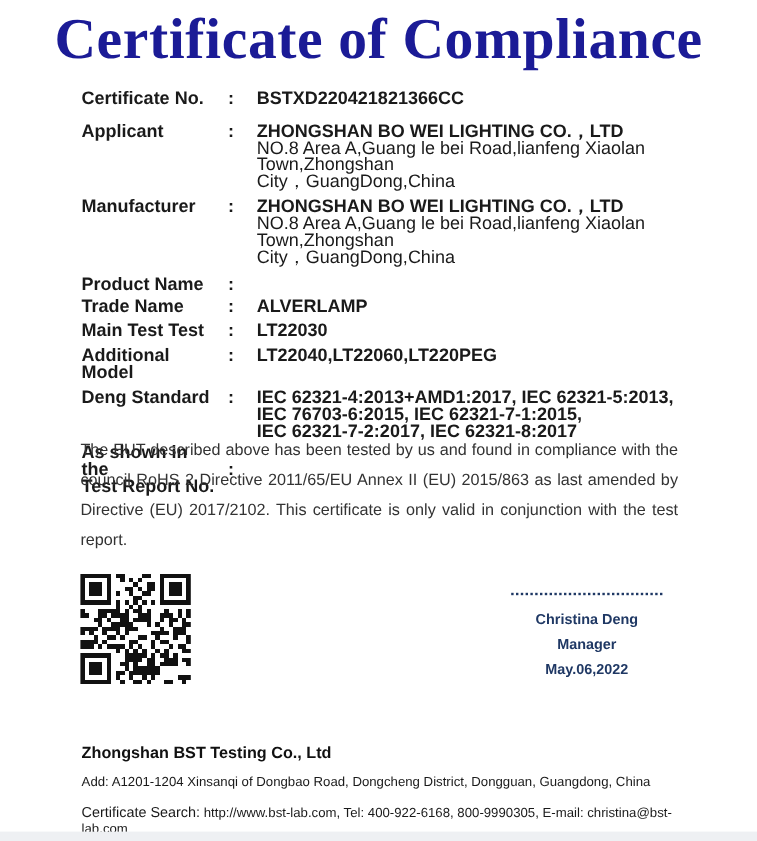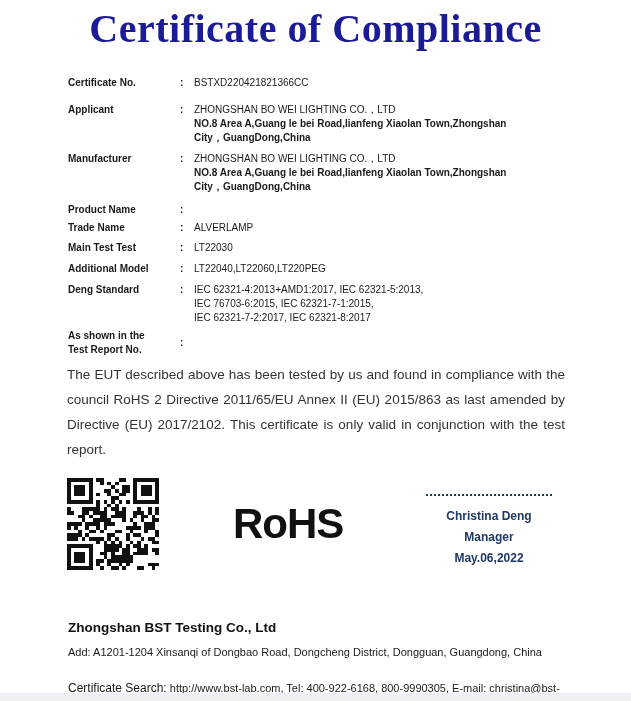--- a/index.html
+++ b/index.html
@@ -10,38 +10,39 @@
     font-family:"Liberation Sans", sans-serif;
     color:var(--color-text,#1a1a1a);
     overflow:hidden;
   }
   
   .title{
     position:absolute;top:5px;left:0;width:100%;
     text-align:center;
     font-family:"Liberation Serif", serif;
     font-weight:bold;
-    font-size:40px;
+    font-size:48px;
     letter-spacing:0.5px;
     color:var(--color-title,#1b1b96);
   }
   
   .fields{position:absolute;top:76px;left:68px;right:50px;}
   .f-row{
     display:grid;
     grid-template-columns:112px 14px 1fr;
     align-items:start;
-    font-size:10px;
+    font-size:15px;
     line-height:14px;
+    gap:10px;
   }
   .f-row.two-line{align-items:center;}
   .f-label{font-weight:bold;white-space:pre-line;}
   .f-colon{font-weight:bold;text-align:left;}
-  .vl{font-weight:normal;}
-  .vl.reg{font-weight:bold;}
+  .vl{font-weight:bold;}
+  .vl.reg{font-weight:normal;}
   .mb13{margin-bottom:13px;}
   .mb9{margin-bottom:9px;}
   .mb8{margin-bottom:4px;}
   .mb7{margin-bottom:7px;}
   .mb6{margin-bottom:6px;}
   .mb4{margin-bottom:4px;}
   
   .statement{
     position:absolute;top:362px;left:67px;width:498px;
     font-size:13.5px;line-height:25px;
@@ -65,21 +66,21 @@
   .sig-line{
     border-top:2px dotted var(--color-signature,#1f3864);
     height:0;margin:0 2px 10px 2px;
   }
   .sig-name,.sig-title,.sig-date{
     font-size:12px;font-weight:bold;line-height:21px;
   }
   
   .footer{position:absolute;top:620px;left:68px;right:40px;}
   .footer-company{font-size:13.5px;font-weight:bold;line-height:16px;margin-bottom:10px;color:#111;}
-  .footer-address{font-size:11px;line-height:13px;margin-bottom:23px;color:#1a1a1a;}
+  .footer-address{font-size:11px;line-height:13px;margin-bottom:12px;color:#1a1a1a;}
   .footer-search{font-size:11px;line-height:13px;color:#1a1a1a;}
   .footer-search .prefix{font-size:12px;}
   .bottom-strip{
     position:absolute;left:0;top:693px;width:100%;height:8px;
     background:#eef0f3;
   }
 </style>
 </head>
 <body>
 
@@ -474,21 +475,20 @@
           <rect x="6" y="24" width="1" height="1"></rect>
           <rect x="9" y="24" width="1" height="1"></rect>
           <rect x="12" y="24" width="1" height="1"></rect>
           <rect x="13" y="24" width="1" height="1"></rect>
           <rect x="15" y="24" width="1" height="1"></rect>
           <rect x="19" y="24" width="1" height="1"></rect>
           <rect x="20" y="24" width="1" height="1"></rect>
           <rect x="23" y="24" width="1" height="1"></rect>
         </svg>
       </div>
-    <div class="rohs">RoHS</div>
     <div class="signature">
       <div class="sig-line"></div>
       <div class="sig-name">Christina Deng</div>
       <div class="sig-title">Manager</div>
       <div class="sig-date">May.06,2022</div>
     </div>
   </div>
 
   <div class="footer">
     <div class="footer-company">Zhongshan BST Testing Co., Ltd</div>

